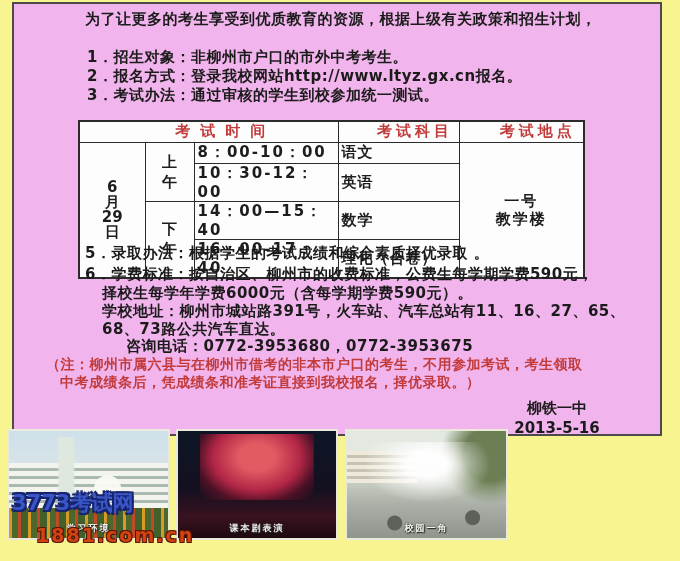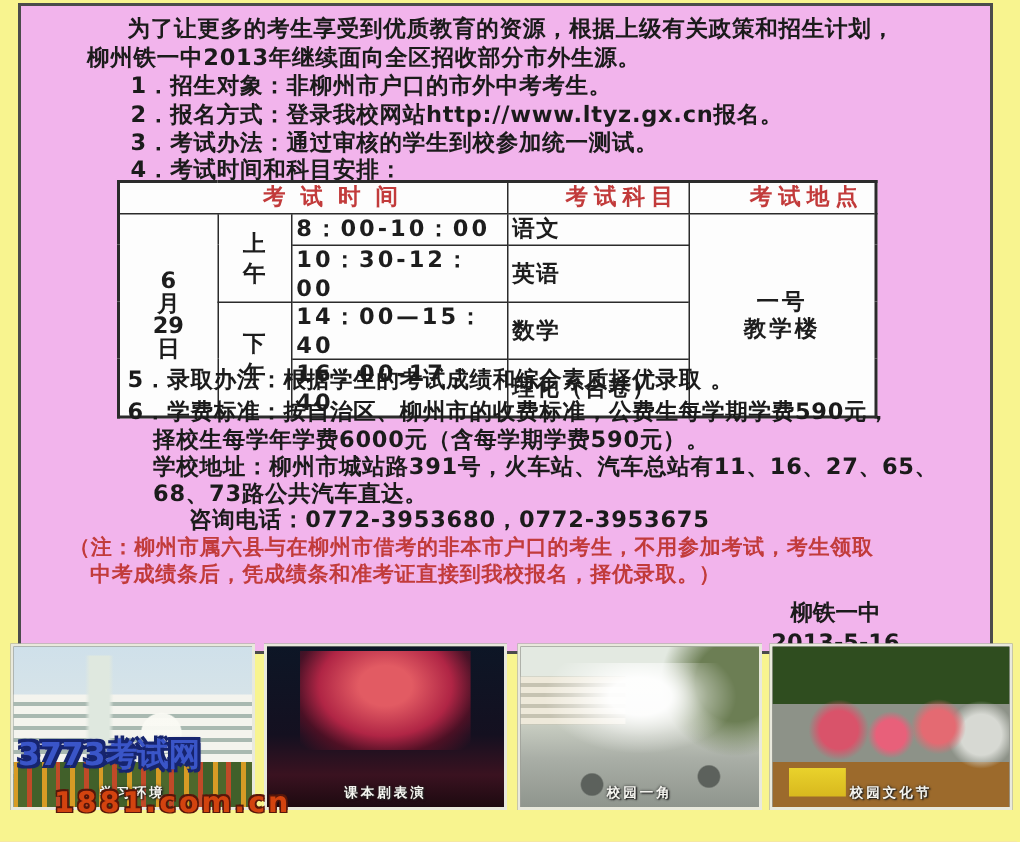--- a/index.html
+++ b/index.html
@@ -134,26 +134,24 @@
   }
 </style>
 </head>
 <body>
 
 <div class="screen">
 
   <div class="panel">
 
     <div class="line l-intro1">为了让更多的考生享受到优质教育的资源，根据上级有关政策和招生计划，</div>
-    <div class="line l-intro2">柳州铁一中2013年继续面向全区招收部分市外生源。</div>
 
     <div class="line l-it0">1．招生对象：非柳州市户口的市外中考考生。</div>
     <div class="line l-it1">2．报名方式：登录我校网站http://www.ltyz.gx.cn报名。</div>
     <div class="line l-it2">3．考试办法：通过审核的学生到校参加统一测试。</div>
-    <div class="line l-it3">4．考试时间和科目安排：</div>
 
     <table class="exam">
       <colgroup>
         <col style="width:66px">
           <col style="width:49px">
           <col style="width:144px">
         <col style="width:121px">
           <col style="width:125px">
       </colgroup>
       <tbody>
@@ -221,22 +219,18 @@
       <figcaption>学习环境</figcaption>
     </figure>
     <figure class="photo p2">
       <div class="scene s2"></div>
       <figcaption>课本剧表演</figcaption>
     </figure>
     <figure class="photo p3">
       <div class="scene s3"></div>
       <figcaption>校园一角</figcaption>
     </figure>
-    <figure class="photo p4">
-      <div class="scene s4"></div>
-      <figcaption>校园文化节</figcaption>
-    </figure>
   </div>
 
   <div class="wm1">3773考试网</div>
   <div class="wm2">1881.com.cn</div>
 
 </div>
 
 </body></html>

